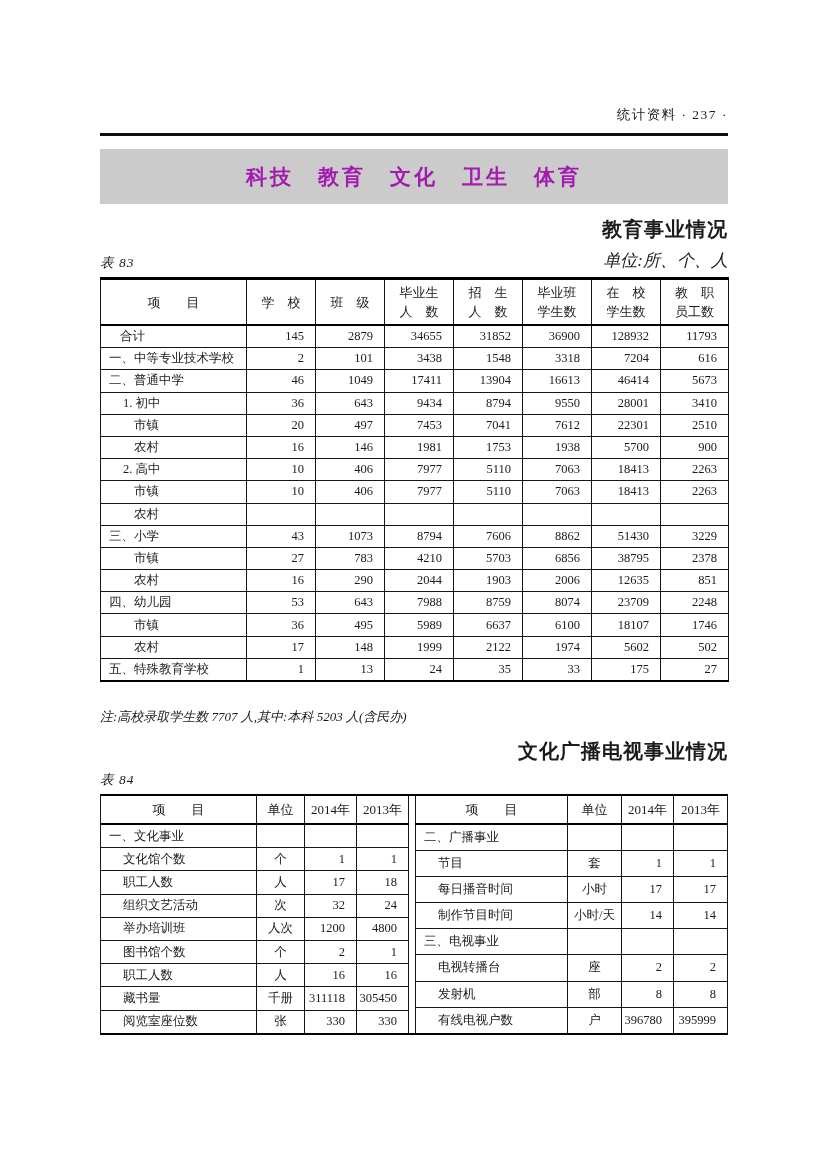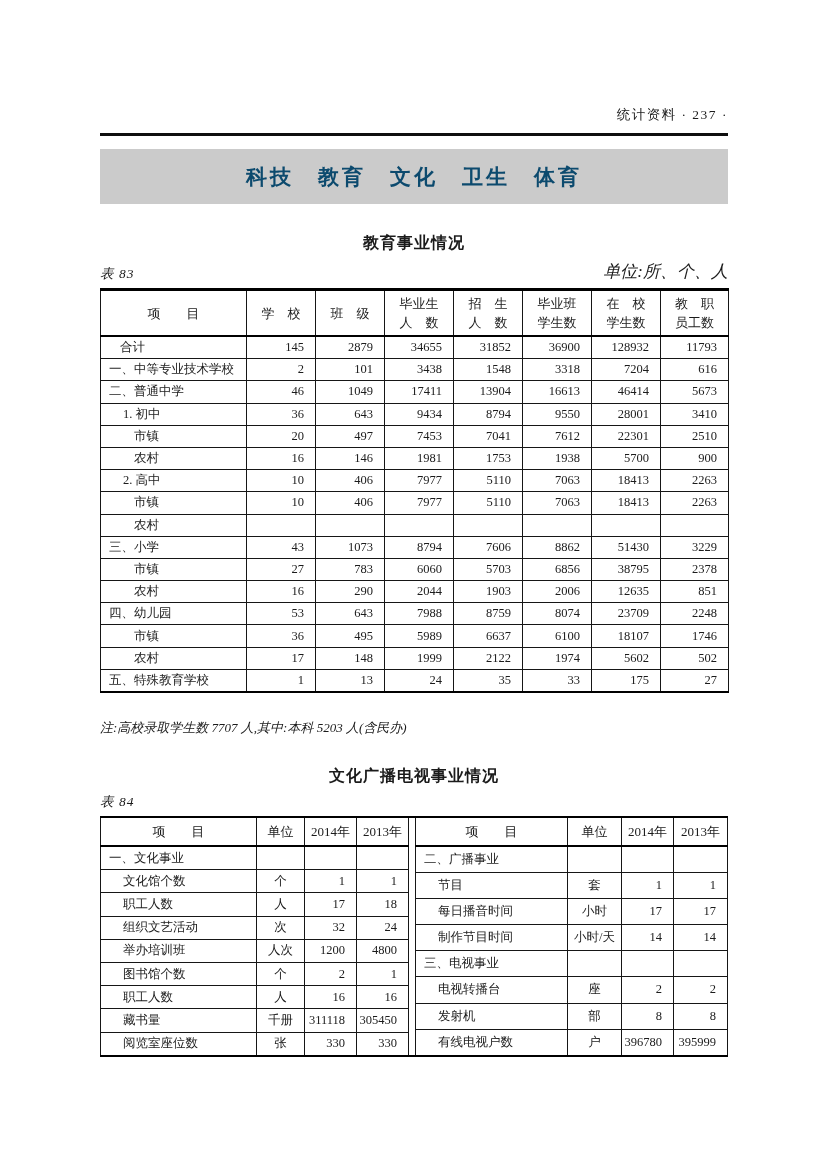--- a/index.html
+++ b/index.html
@@ -6,23 +6,23 @@
   body {
     width:826px; height:1169px; background:#ffffff; overflow:hidden;
     font-family:"Liberation Serif","DejaVu Serif",serif; color:#1b1b1b;
   }
   .content { margin-left:100px; width:628px; }
 
   .header-line { padding-top:106px; text-align:right; font-size:13.5px; font-weight:normal; letter-spacing:1.5px; }
   .rule { margin-top:9px; height:3px; background:#0e0e0e; }
 
   .banner { margin-top:13px; height:55px; background:#cbcbcb; display:flex; align-items:center; justify-content:center; }
-  .banner-title { font-family:"Liberation Sans","DejaVu Sans",sans-serif; font-weight:bold; font-size:21px; letter-spacing:3px; color:#0c4a6e; }
-
-  .tbl-title { margin-top:29px; text-align:center; font-family:"Liberation Sans","DejaVu Sans",sans-serif; font-weight:bold; font-size:16px; letter-spacing:1px; }
+  .banner-title { font-family:"Liberation Sans","DejaVu Sans",sans-serif; font-weight:bold; font-size:21px; letter-spacing:3px; color:#a21caf; }
+
+  .tbl-title { margin-top:12px; text-align:right; font-family:"Liberation Sans","DejaVu Sans",sans-serif; font-weight:bold; font-size:20px; letter-spacing:1px; }
   .meta { margin-top:6px; display:flex; justify-content:space-between; align-items:flex-end;gap:12px; }
   .tbl-label { font-style:italic; font-size:13.5px; letter-spacing:1px; }
   .unit-note { font-style:italic; font-size:17px; }
 
   table { border-collapse:collapse; table-layout:fixed; }
   th, td { overflow:hidden; white-space:nowrap; }
 
   
   .t83 { margin-top:5px; width:628px; font-size:12.5px;
          border-top:3px solid #000; border-bottom:2.5px solid #000; }
@@ -223,21 +223,21 @@
     <td class="c-num">7606</td>
     <td class="c-num">8862</td>
     <td class="c-num">51430</td>
     <td class="c-num">3229</td>
   </tr>
 
   <tr>
     <td class="c-lbl ind3">市镇</td>
     <td class="c-num">27</td>
     <td class="c-num">783</td>
-    <td class="c-num">6060</td>
+    <td class="c-num">4210</td>
     <td class="c-num">5703</td>
     <td class="c-num">6856</td>
     <td class="c-num">38795</td>
     <td class="c-num">2378</td>
   </tr>
 
   <tr>
     <td class="c-lbl ind3">农村</td>
     <td class="c-num">16</td>
     <td class="c-num">290</td>

